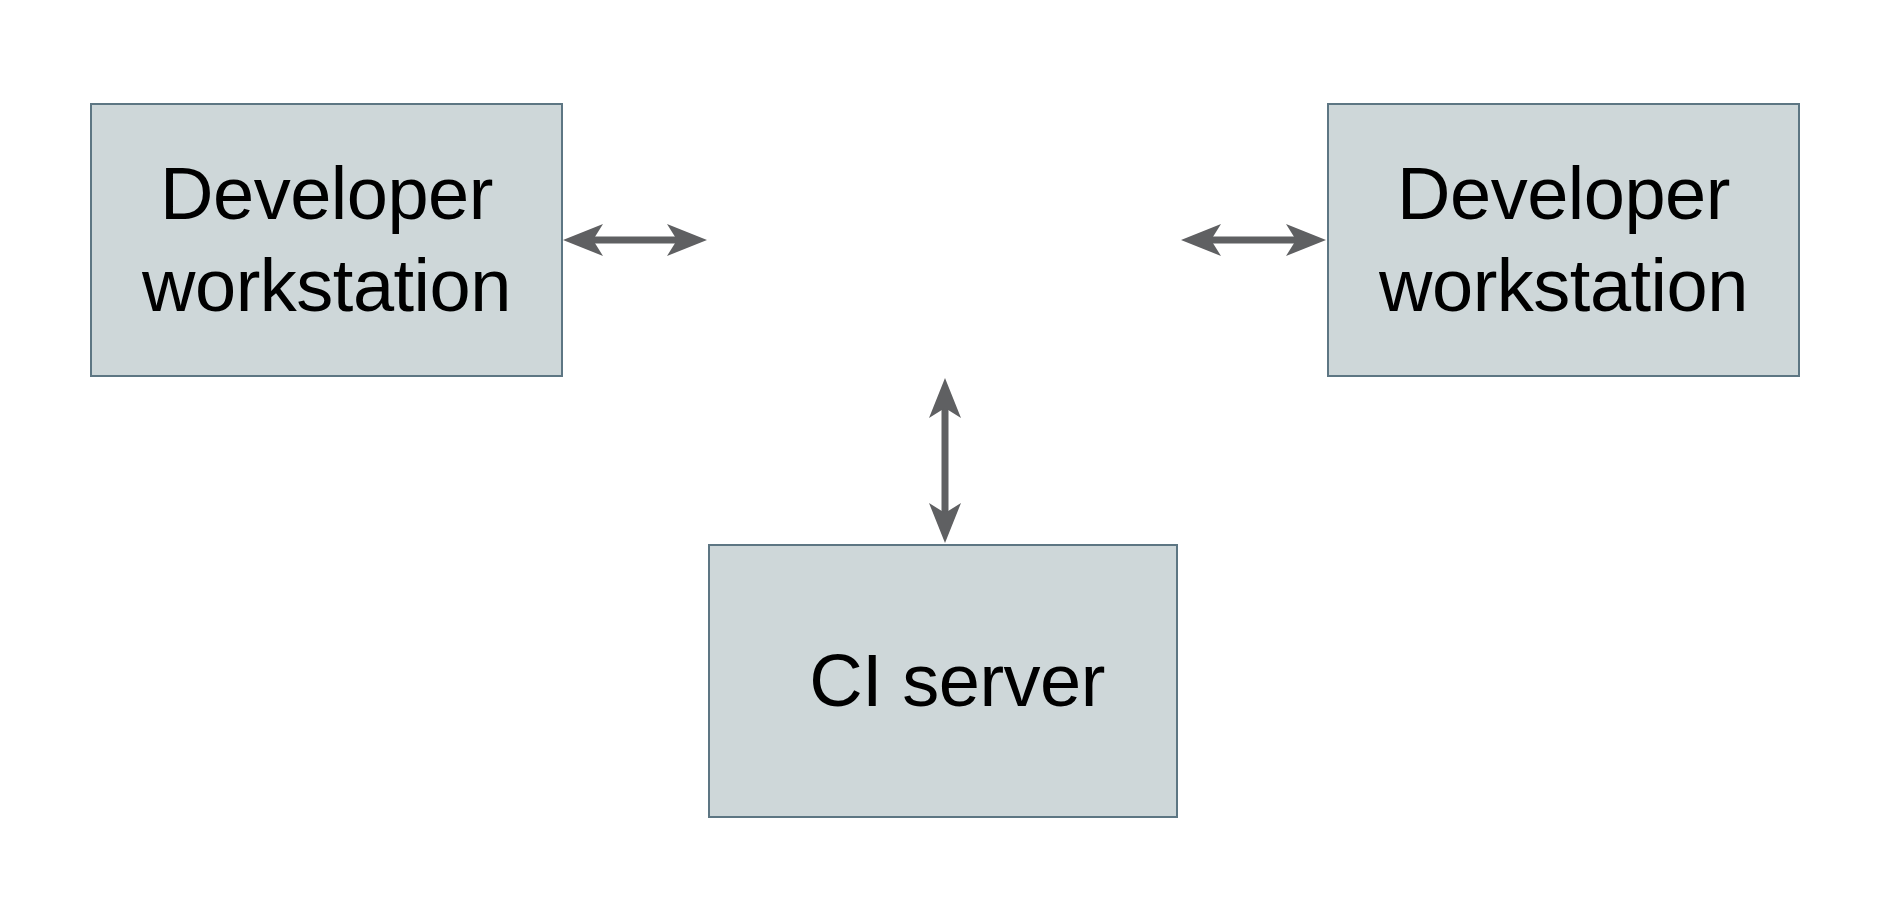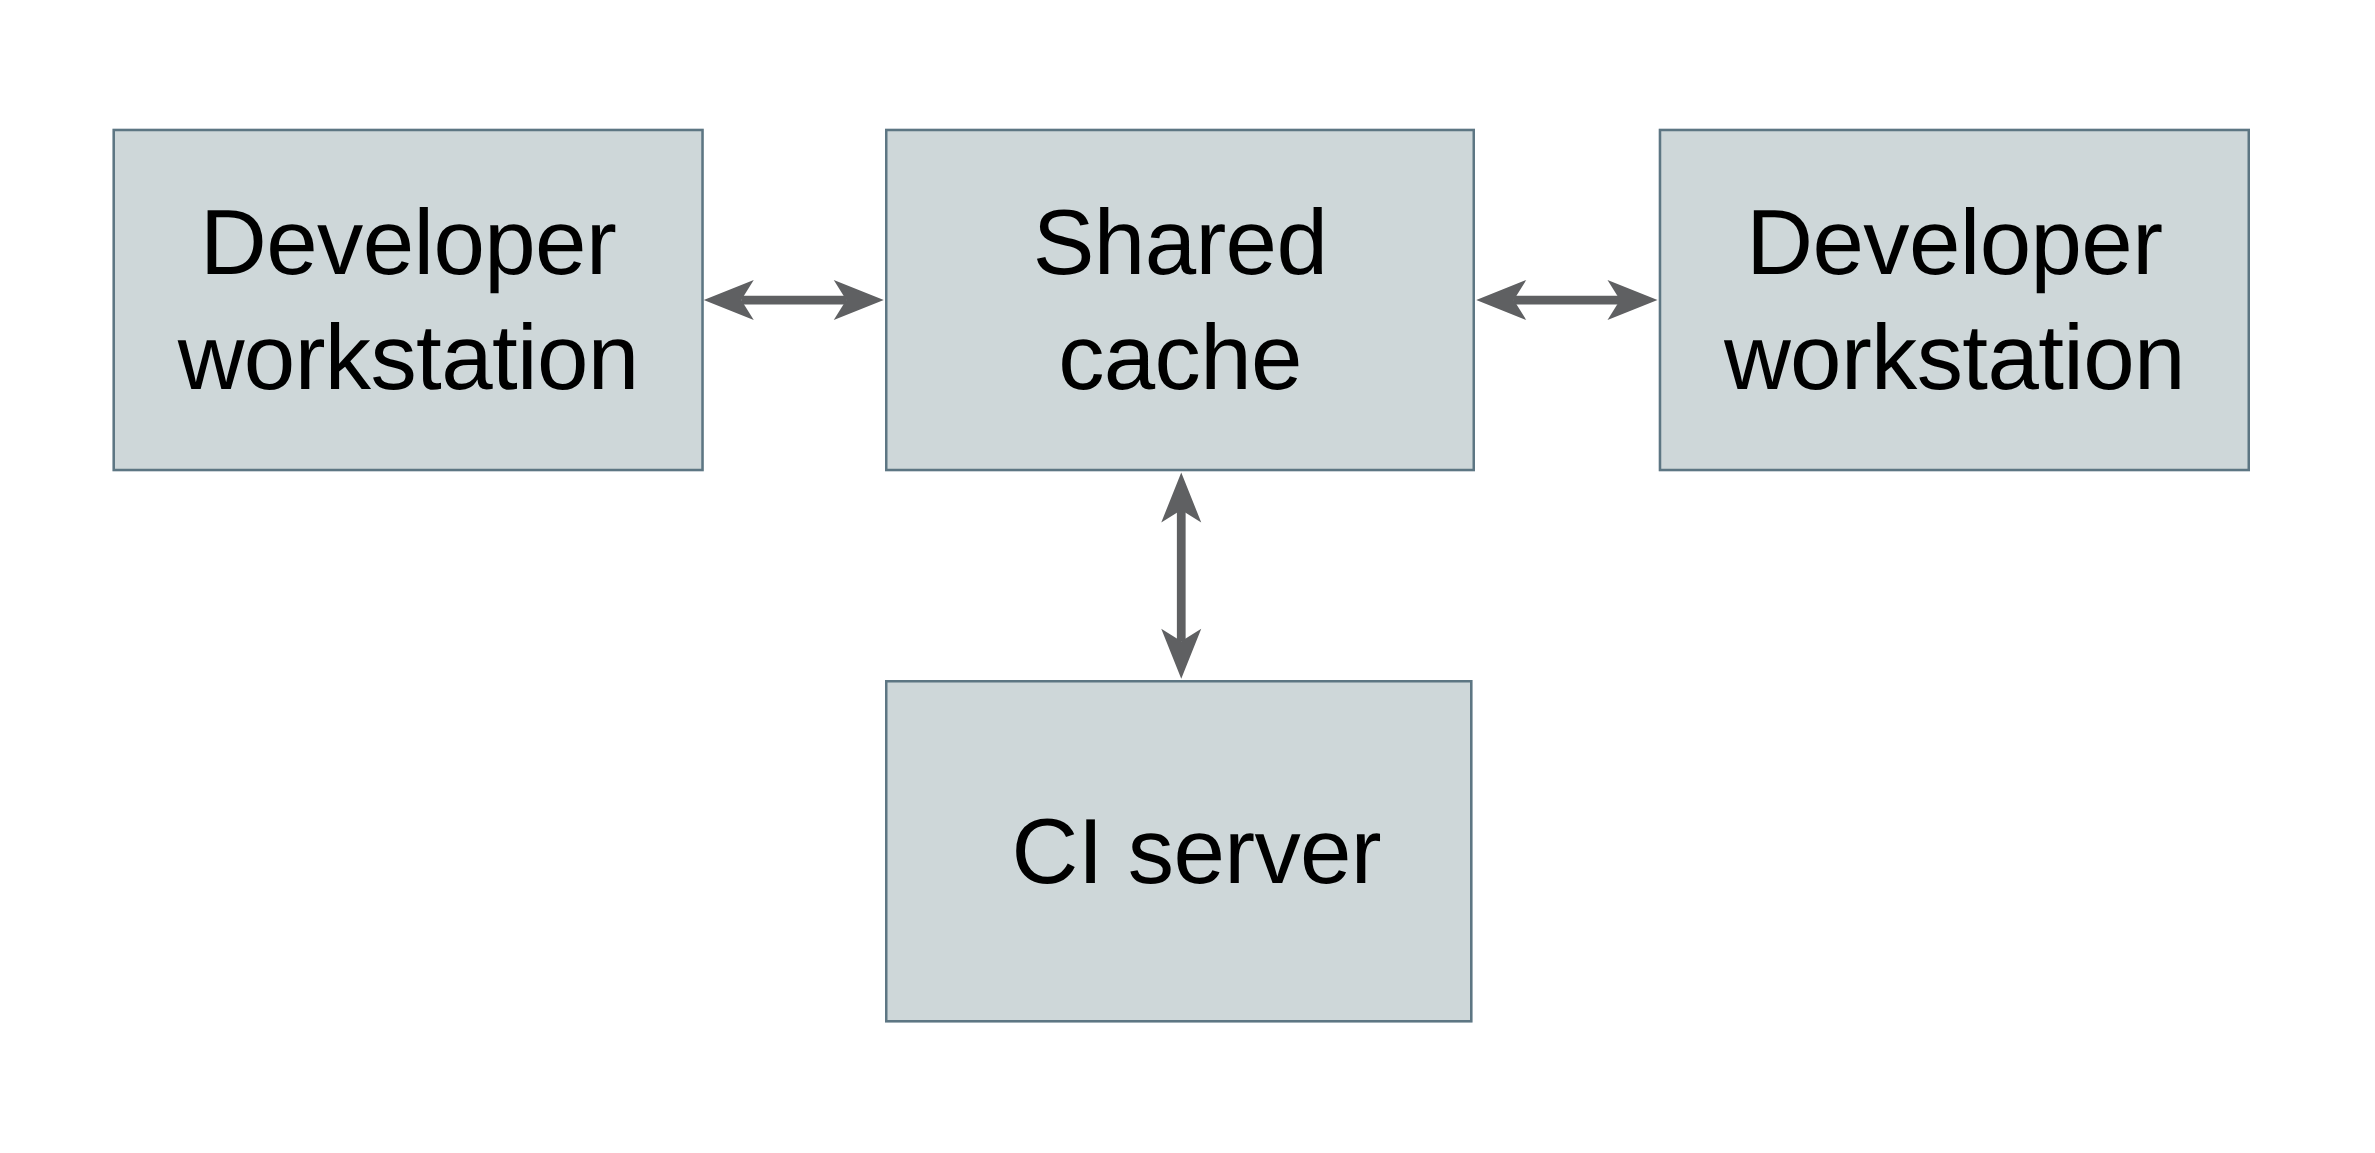--- a/index.html
+++ b/index.html
@@ -70,24 +70,20 @@
       <polygon points="945,378 929,418 945,408 961,418"></polygon>
       <polygon points="945,543 929,503 945,513 961,503"></polygon>
     </g>
   </svg>
 
   <div class="node node-dev-left">
     <span class="node-label">Developer
 workstation</span>
   </div>
 
-  <div class="node node-shared">
-    <span class="node-label">Shared
-cache</span>
-  </div>
 
   <div class="node node-dev-right">
     <span class="node-label">Developer
 workstation</span>
   </div>
 
   <div class="node node-ci">
     <span class="node-label">CI server</span>
   </div>
 

